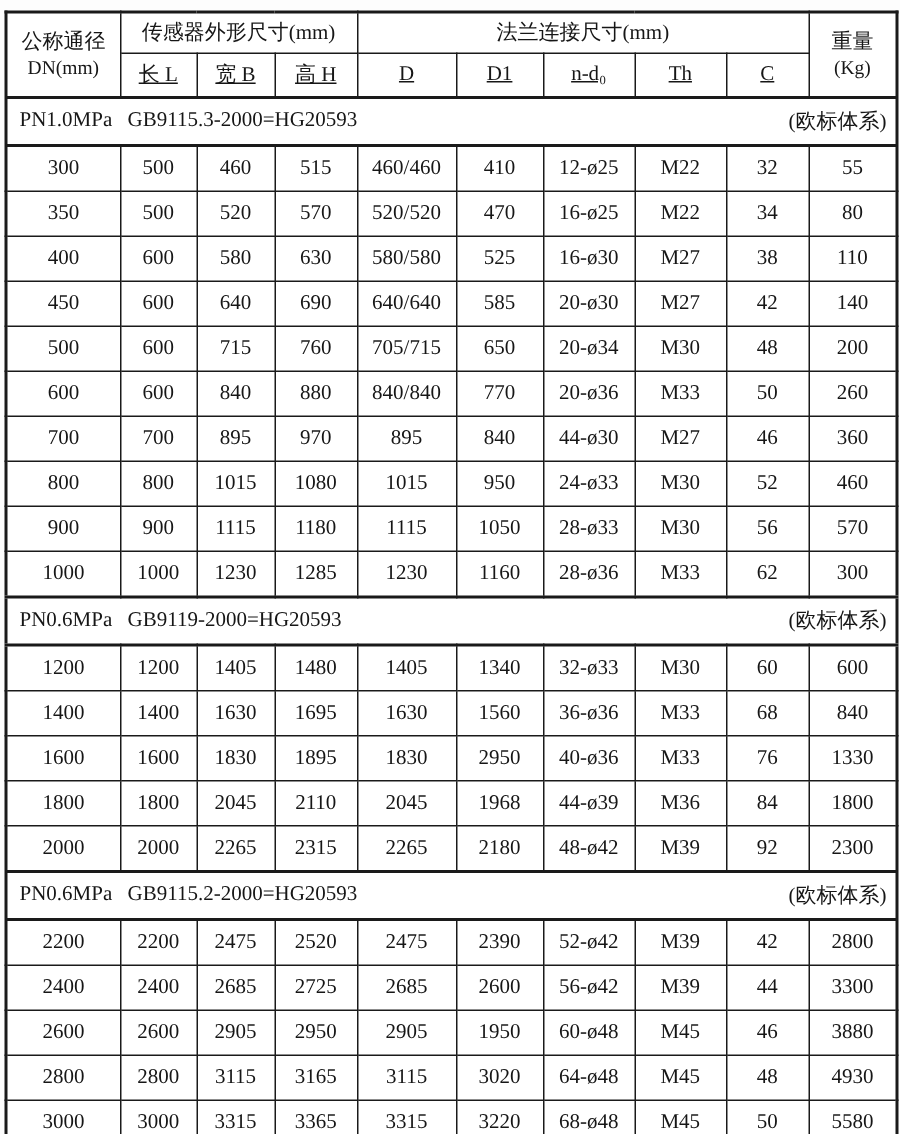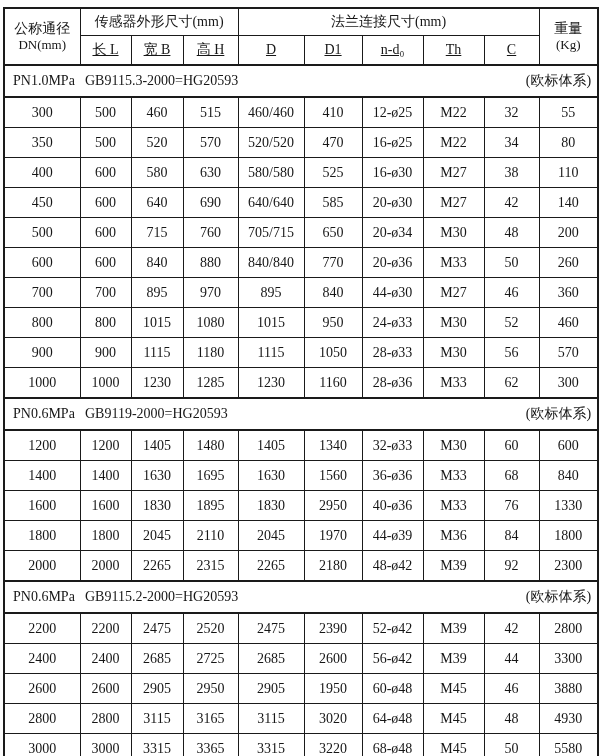--- a/index.html
+++ b/index.html
@@ -274,21 +274,21 @@
           <td>M33</td>
           <td>76</td>
           <td>1330</td>
         </tr>
         <tr class="data-row">
           <td>1800</td>
           <td>1800</td>
           <td>2045</td>
           <td>2110</td>
           <td>2045</td>
-          <td>1970</td>
+          <td>1968</td>
           <td>44-ø39</td>
           <td>M36</td>
           <td>84</td>
           <td>1800</td>
         </tr>
         <tr class="data-row">
           <td>2000</td>
           <td>2000</td>
           <td>2265</td>
           <td>2315</td>

